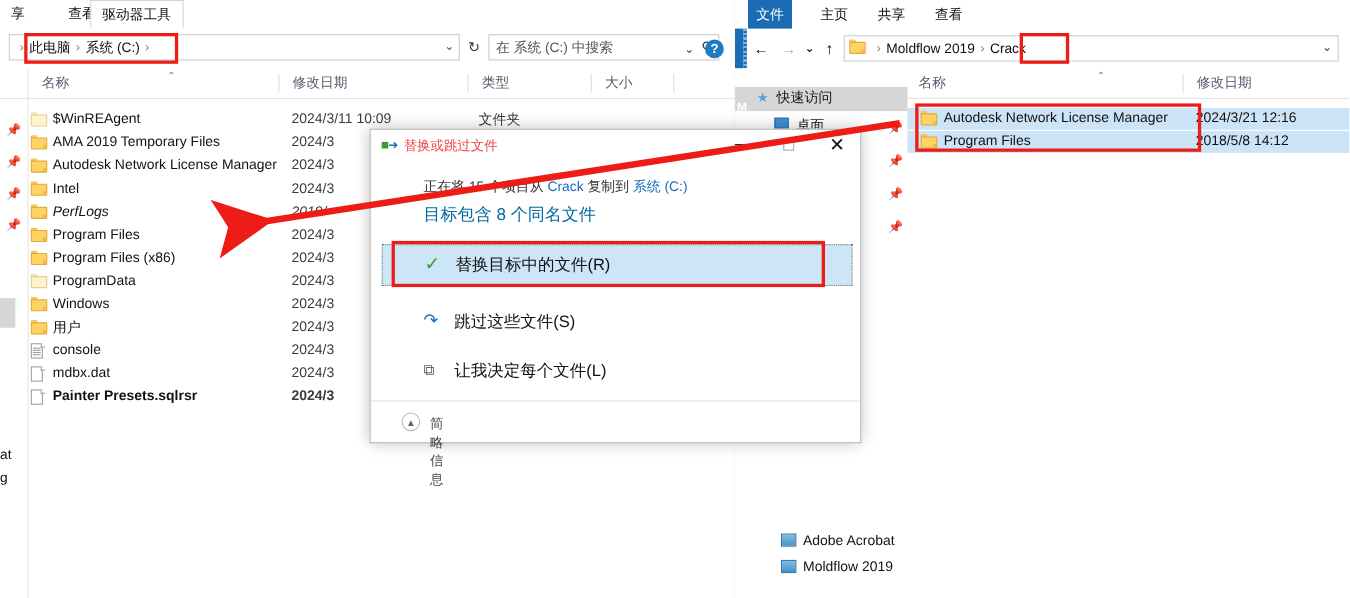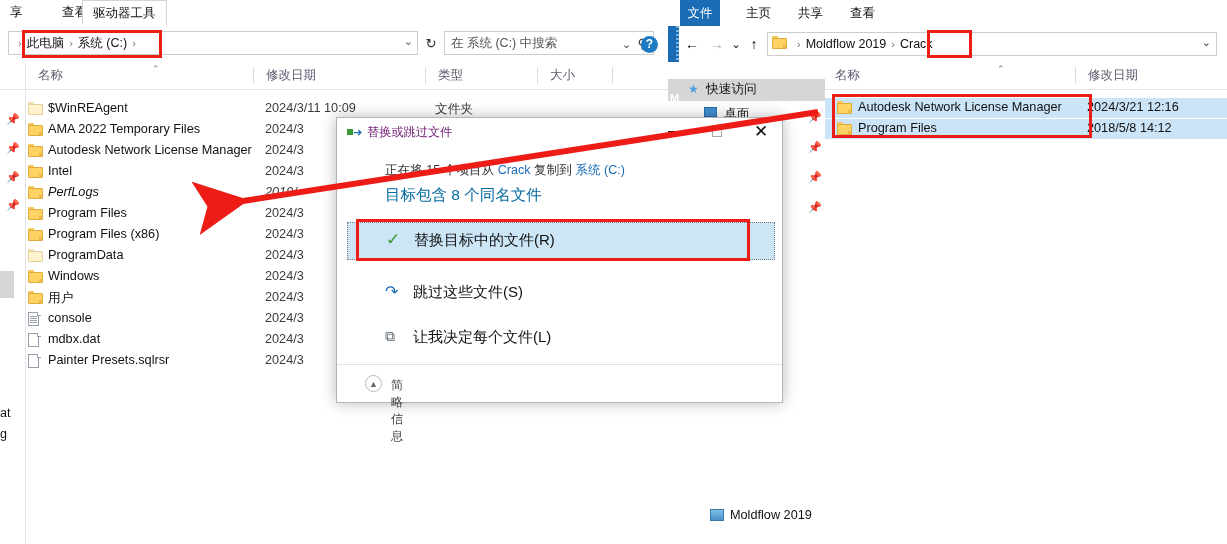--- a/index.html
+++ b/index.html
@@ -168,21 +168,21 @@
   #dialog {
     position:absolute; left:336px; top:117px; width:447px; height:286px;
     background:#ffffff;
     border:1px solid #b5b5b5;
     box-shadow: 0 0 14px rgba(0,0,0,0.28);
   }
   .dlg-title-row { position:absolute; left:0; top:0; width:445px; height:30px; }
   .dlg-icon { position:absolute; left:10px; top:9px; width:14px; height:11px; }
   .dlg-icon .sq { position:absolute; left:0; top:2px; width:6px; height:6px; background:#3a9b35; }
   .dlg-icon .ar { position:absolute; left:6px; top:1px; color:#1a6cb5; font-size:11px; line-height:9px; }
-  .dlg-title { position:absolute; left:30px; top:6px; font-size:12.2px; color:#701a75; }
+  .dlg-title { position:absolute; left:30px; top:6px; font-size:12.2px; color:#ef4444; }
   .dlg-btn { position:absolute; top:0; width:36px; height:28px; text-align:center; color:#111; }
   .dlg-btn .min { position:absolute; left:12px; top:13px; width:11px; height:1px; background:#111; }
   .dlg-btn .max { position:absolute; left:13px; top:9px; width:10px; height:10px; border:1px solid #a9a9a9; }
   .dlg-btn .cls { display:block; font-size:17px; line-height:28px; font-weight:300; }
 
   .dlg-sub { position:absolute; left:48px; top:44px; font-size:12.6px; color:#333; }
   .dlg-sub .lnk { color:#1a6cb5; }
   .dlg-head { position:absolute; left:48px; top:67px; font-size:15.5px; color:#0369a1; }
 
   .opt {
@@ -265,21 +265,21 @@
     <div class="left-scrollthumb"></div>
 
     <div class="lrow" style="top:99px;">
       <span class="ico"><span class="fico dim"><span class="tab"></span><span class="body"></span></span></span>
       <span class="nm">$WinREAgent</span>
       <span class="dt">2024/3/11 10:09</span>
       <span class="tp">文件夹</span>
     </div>
     <div class="lrow" style="top:120px;">
       <span class="ico"><span class="fico"><span class="tab"></span><span class="body"></span><span class="fold"></span></span></span>
-      <span class="nm">AMA 2022 Temporary Files</span>
+      <span class="nm">AMA 2019 Temporary Files</span>
       <span class="dt">2024/3</span>
     </div>
     <div class="lrow" style="top:141px;">
       <span class="ico"><span class="fico"><span class="tab"></span><span class="body"></span><span class="fold"></span></span></span>
       <span class="nm">Autodesk Network License Manager</span>
       <span class="dt">2024/3</span>
     </div>
     <div class="lrow" style="top:162px;text-decoration:underline;">
       <span class="ico"><span class="fico"><span class="tab"></span><span class="body"></span><span class="fold"></span></span></span>
       <span class="nm">Intel</span>
@@ -322,21 +322,21 @@
           <span class="ln" style="top:8px;"></span><span class="ln" style="top:10px;"></span></span>
       </span>
       <span class="nm">console</span>
       <span class="dt">2024/3</span>
     </div>
     <div class="lrow" style="top:330px;">
       <span class="ico"><span class="dico"><span class="pg"></span><span class="cn"></span></span></span>
       <span class="nm">mdbx.dat</span>
       <span class="dt">2024/3</span>
     </div>
-    <div class="lrow" style="top:351px;">
+    <div class="lrow" style="top:351px;font-weight:bold;">
       <span class="ico"><span class="dico"><span class="pg"></span><span class="cn"></span></span></span>
       <span class="nm">Painter Presets.sqlrsr</span>
       <span class="dt">2024/3</span>
     </div>
 
     <div class="left-edge-frag" style="top:406px;">at</div>
     <div class="left-edge-frag" style="top:427px;">g</div>
   </div>
 
   <div id="right-window">
@@ -369,20 +369,24 @@
 
     <div class="r-sidebar">
       <div class="sb-item sel" style="top:17px;">
         <span class="sico" style="left:20px; color:#4aa3e0; font-size:12px;">★</span>
         <span class="slab" style="left:38px;">快速访问</span>
       </div>
       <div class="sb-item" style="top:42px;">
         <span class="sico" style="left:36px; width:13px; height:10px; background:#3f8fd2; border:1px solid #2c6fab;"></span>
         <span class="slab" style="left:56px;">卓面</span>
       </div>
+      <div class="sb-item" style="top:420px;">
+        <span class="sico" style="left:42px; width:14px; height:12px; background:linear-gradient(#7fbfe8,#4a90c8); border:1px solid #3b7aa8;"></span>
+        <span class="slab" style="left:62px;">Adobe Acrobat</span>
+      </div>
       <div class="sb-item" style="top:444px;">
         <span class="sico" style="left:42px; width:14px; height:12px; background:linear-gradient(#7fbfe8,#4a90c8); border:1px solid #3b7aa8;"></span>
         <span class="slab" style="left:62px;">Moldflow 2019</span>
       </div>
 
       <div class="pin" style="left:140px; top:50px;">📌</div>
       <div class="pin" style="left:140px; top:80px;">📌</div>
       <div class="pin" style="left:140px; top:110px;">📌</div>
       <div class="pin" style="left:140px; top:140px;">📌</div>
     </div>

